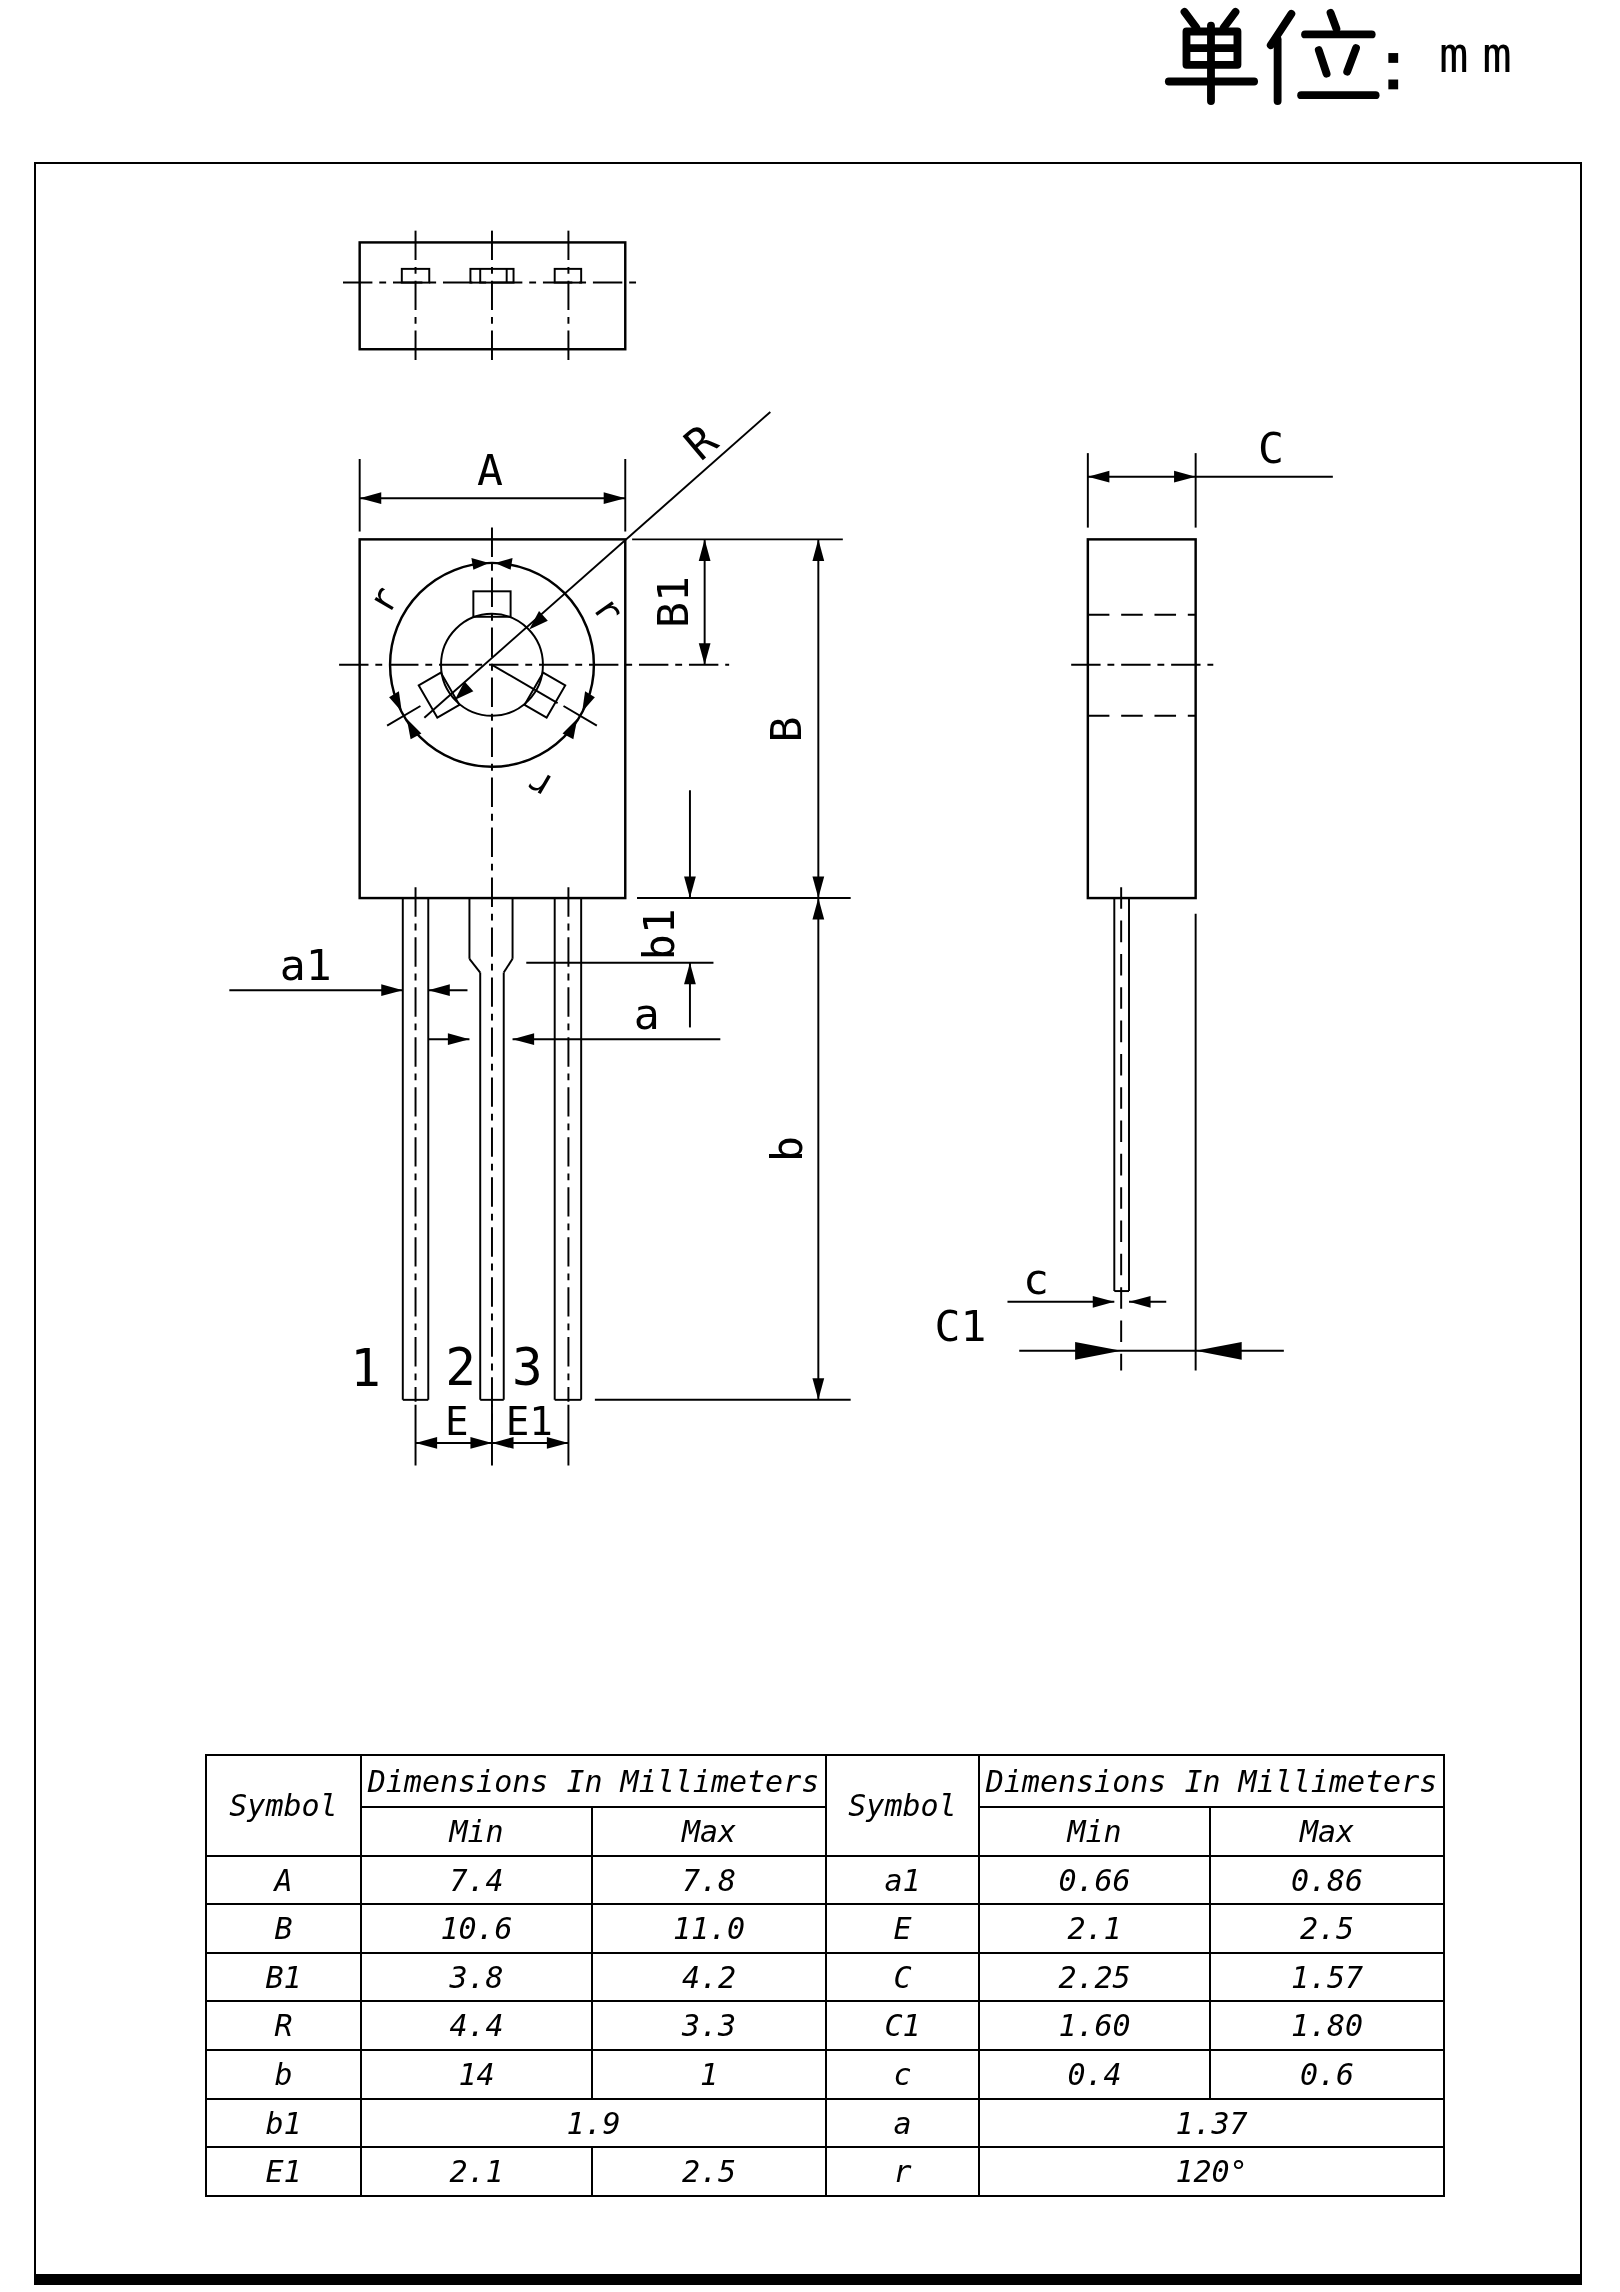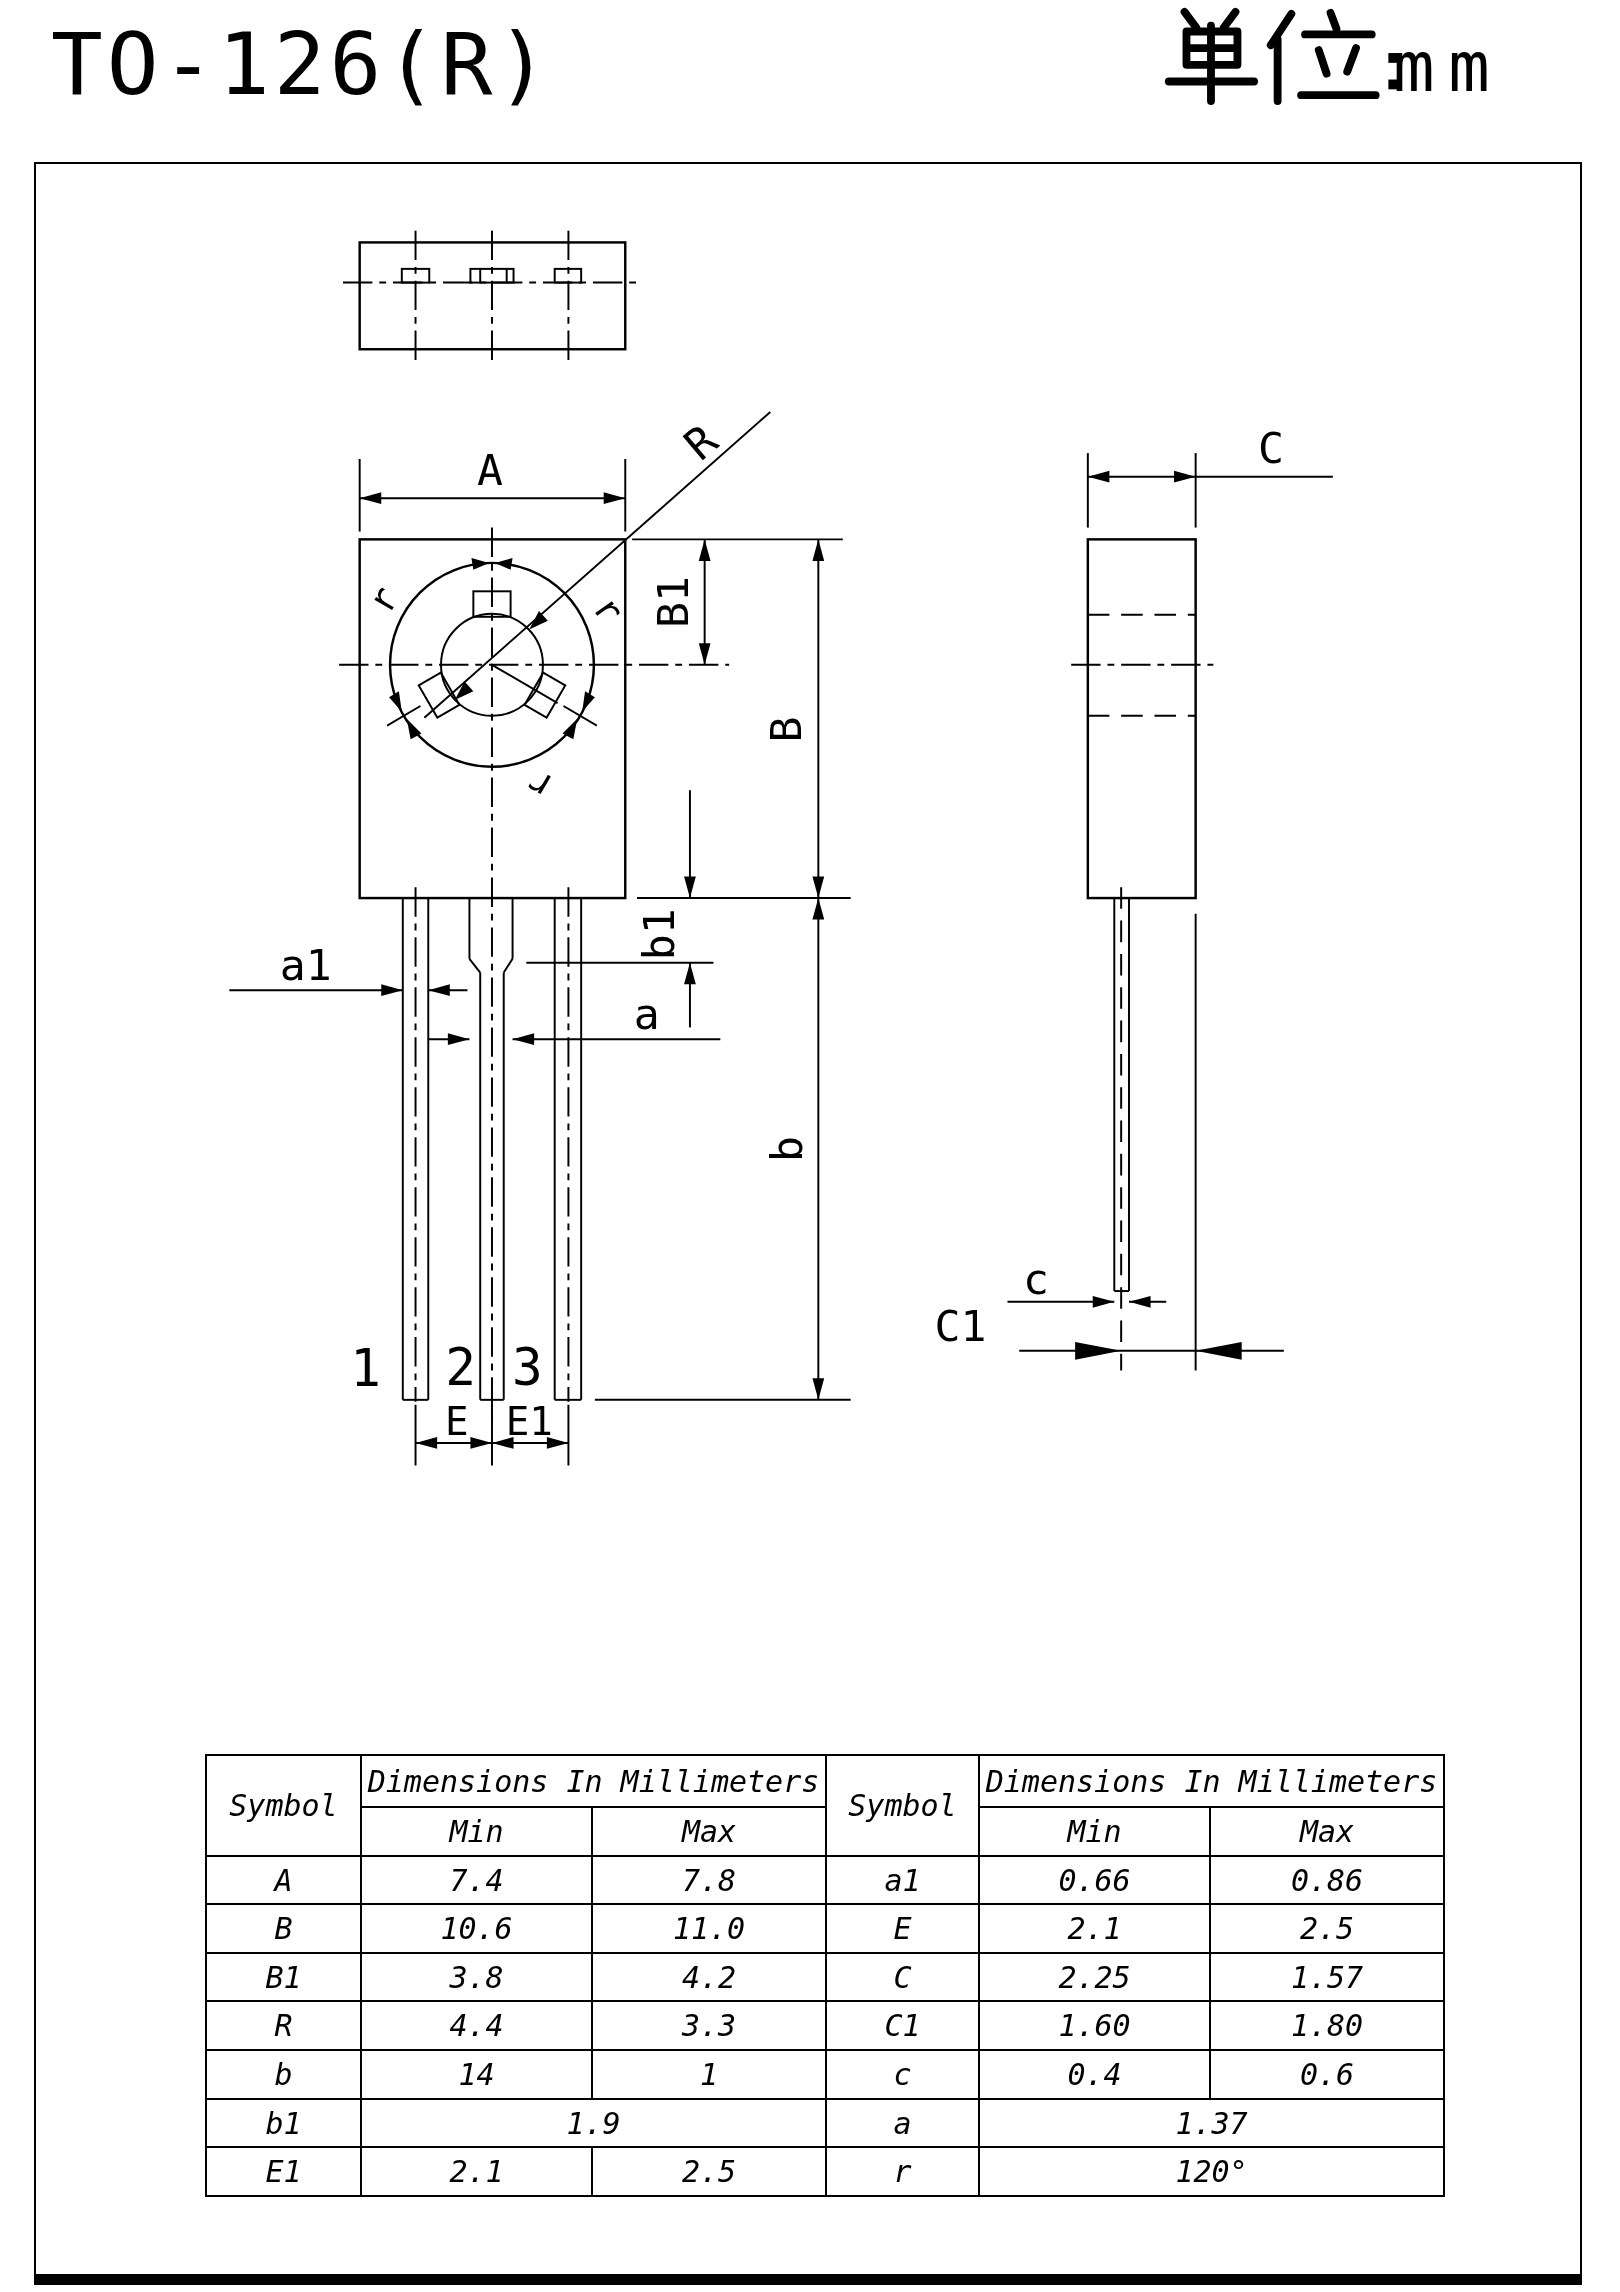--- a/index.html
+++ b/index.html
@@ -1,41 +1,40 @@
 <!DOCTYPE html>
 <html><head>
 <meta charset="utf-8">
 <style>
   html,body{margin:0;padding:0;background:#fff;}
   .sheet{position:relative;width:1620px;height:2293px;background:#fff;overflow:hidden;
          font-family:"DejaVu Sans Mono",monospace;color:#000;}
   .title{position:absolute;left:51px;top:13.7px;font-size:86px;letter-spacing:3.9px;
          font-weight:normal;white-space:nowrap;}
   .unit-wrap{position:absolute;left:1161px;top:3.9px;height:104px;display:flex;align-items:flex-start;}
-  .unit-mm{position:absolute;left:1393px;top:27.4px;font-size:69px;letter-spacing:13.7px;}
+  .unit-mm{position:absolute;left:1439px;top:27.4px;font-size:49px;letter-spacing:13.7px;}
   .border-frame{position:absolute;left:34px;top:162px;width:1548px;height:2115px;
                 border:2.9px solid #000;box-sizing:border-box;}
   .border-bottom-bar{position:absolute;left:34px;top:2274px;width:1548px;height:10.8px;background:#000;}
   svg{position:absolute;left:0;top:0;}
   .drawing-svg{width:1620px;height:2293px;}
   
   .dim-table{position:absolute;left:205px;top:1754px;border-collapse:collapse;table-layout:fixed;}
   .dim-table td,.dim-table th{border:2px solid #000;padding:0;text-align:center;vertical-align:middle;
        font-weight:normal;font-size:30px;font-family:"DejaVu Sans Mono",monospace;overflow:hidden;}
   .dim-table{border:2.9px solid #000;font-style:italic;}
   .hdr-dims{font-size:29px;border-radius:20px;}
   .hdr-minmax{font-size:29px;}
   text{font-family:"DejaVu Sans Mono",monospace;fill:#000;}
 </style>
 </head>
 <body>
 
 <div class="sheet">
 
-  <div class="title">TO-126(R)</div>
 
   <div class="unit-wrap">
     <svg width="245" height="104" viewBox="0 0 250 106">
       <g stroke="#000" stroke-width="8" stroke-linecap="round" fill="none">
 
         <path d="M24 8 L36 24"></path>
           <path d="M76 8 L64 24"></path>
         <path d="M26 28 H78 M26 62 H78 M26 28 V62 M78 28 V62 M26 45 H78"></path>
         <path d="M8 79 H95"></path>
           <path d="M51 22 V99"></path>

